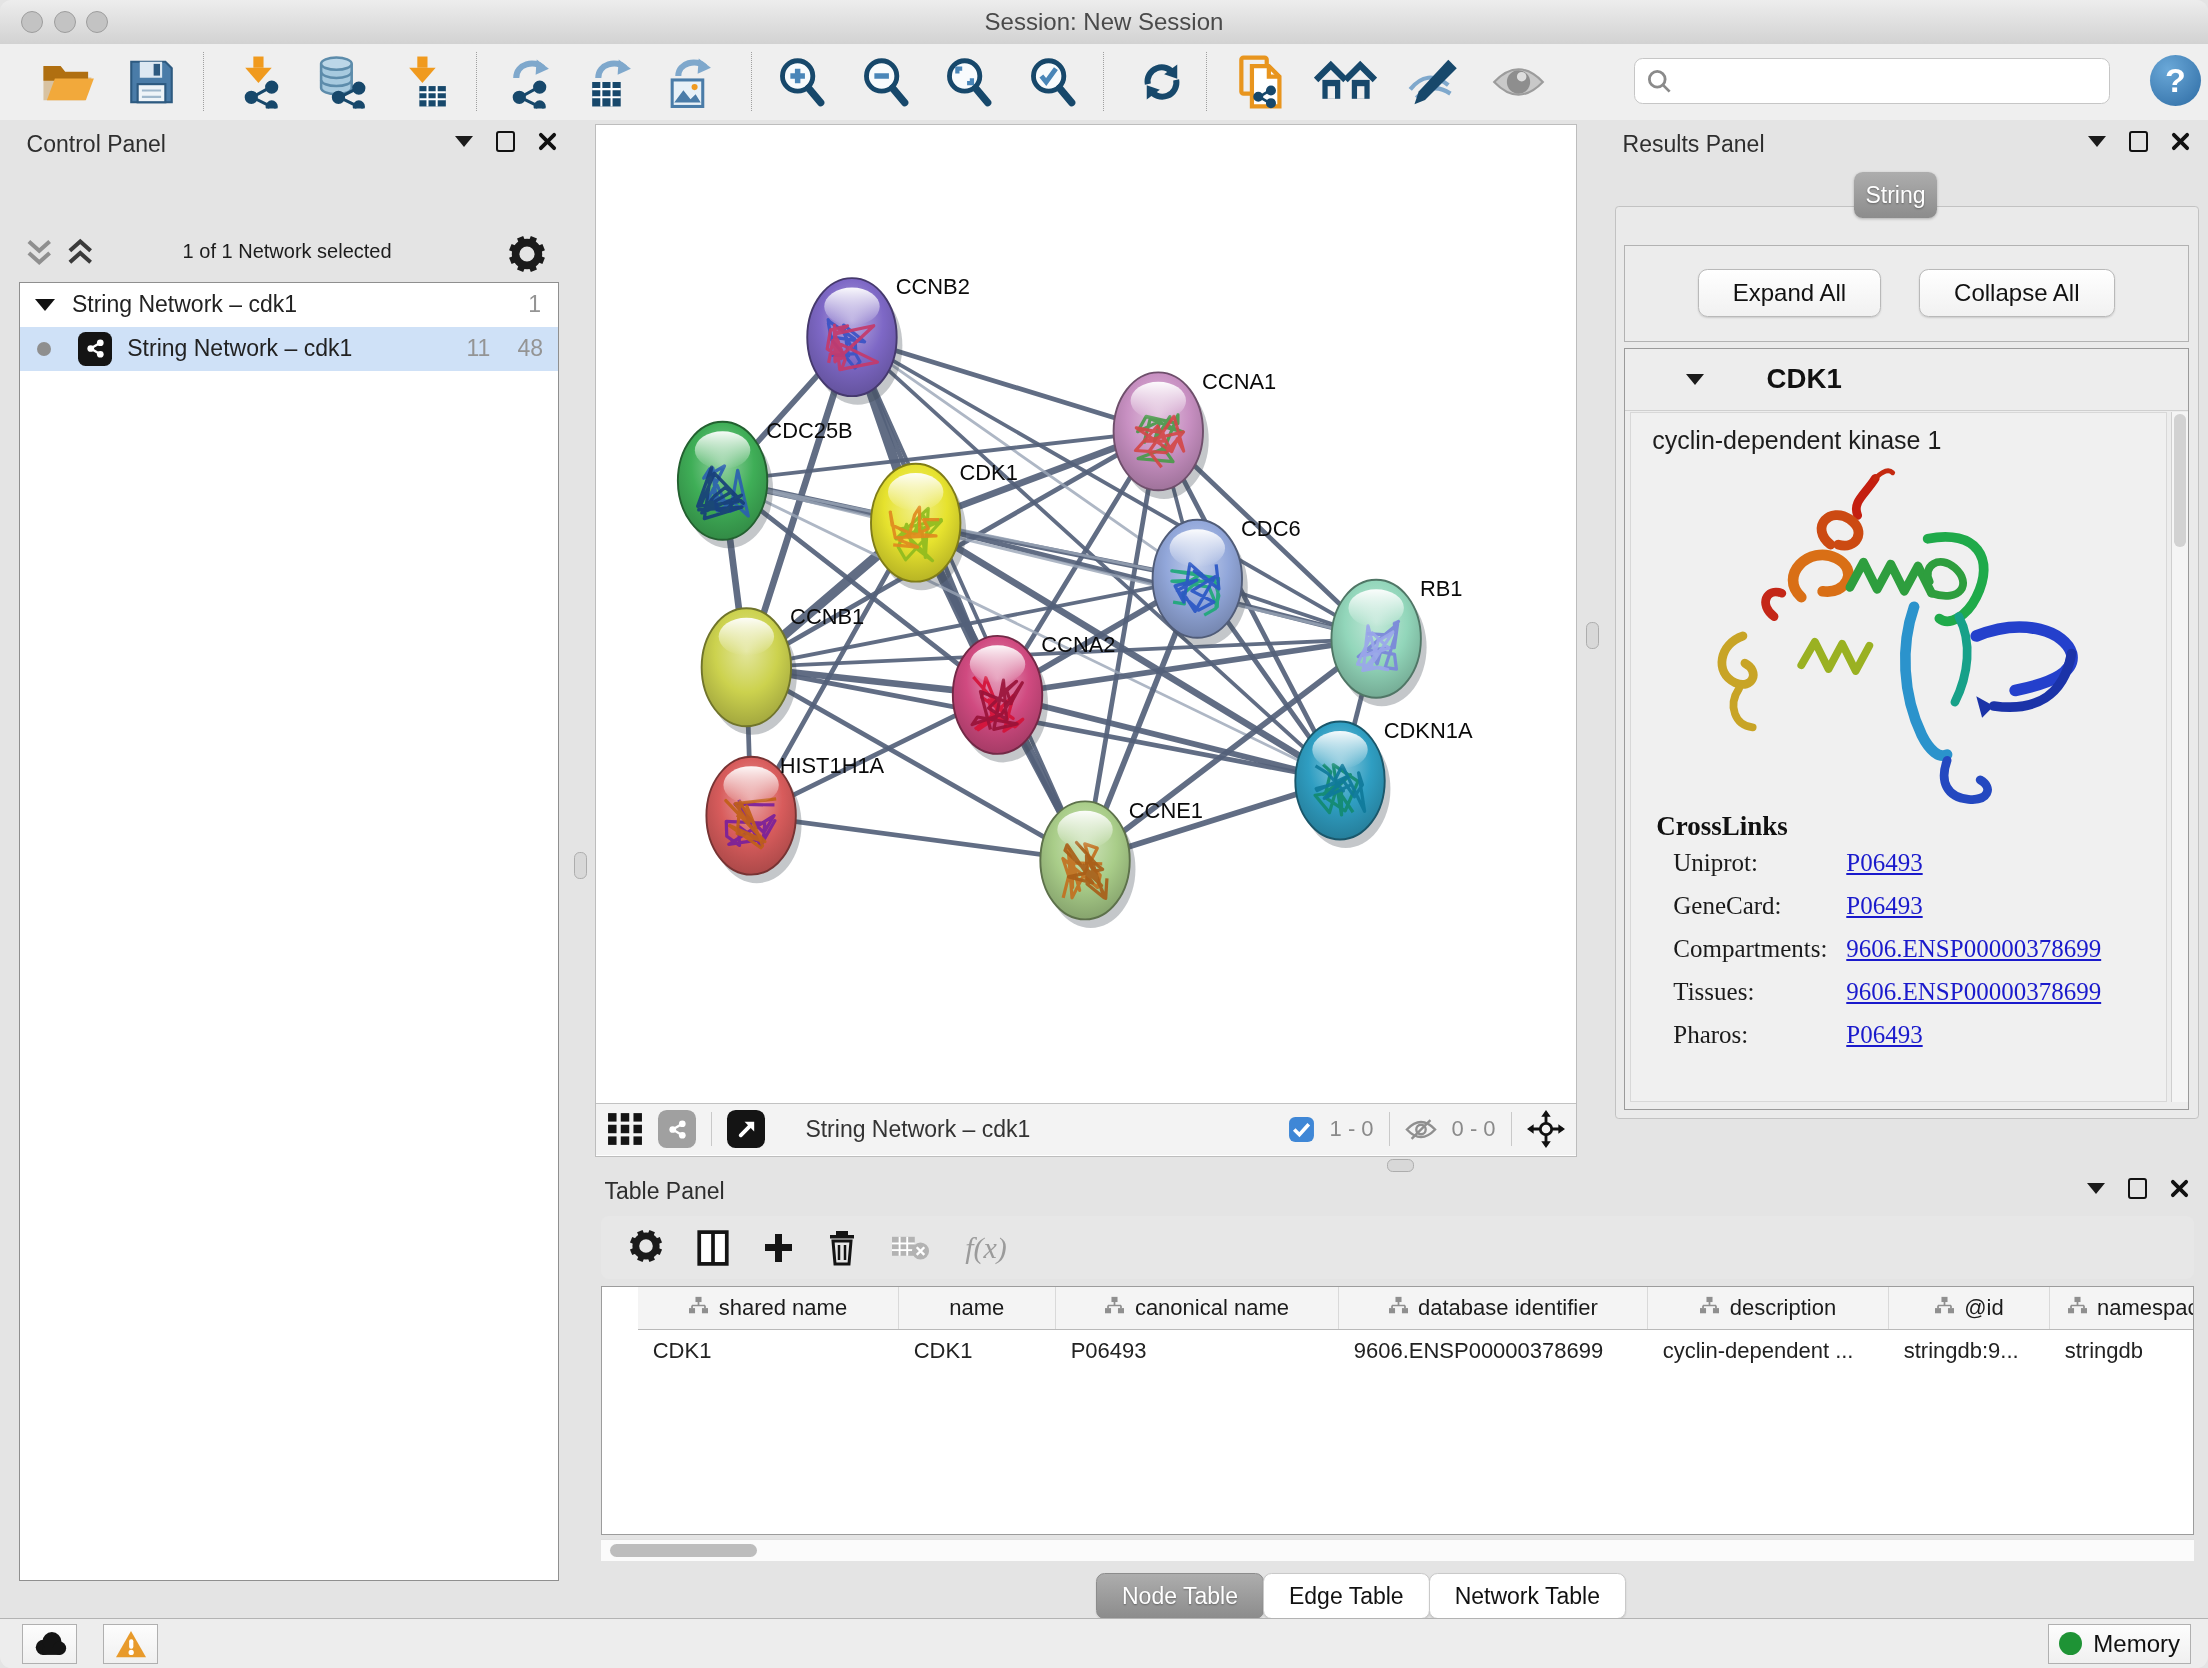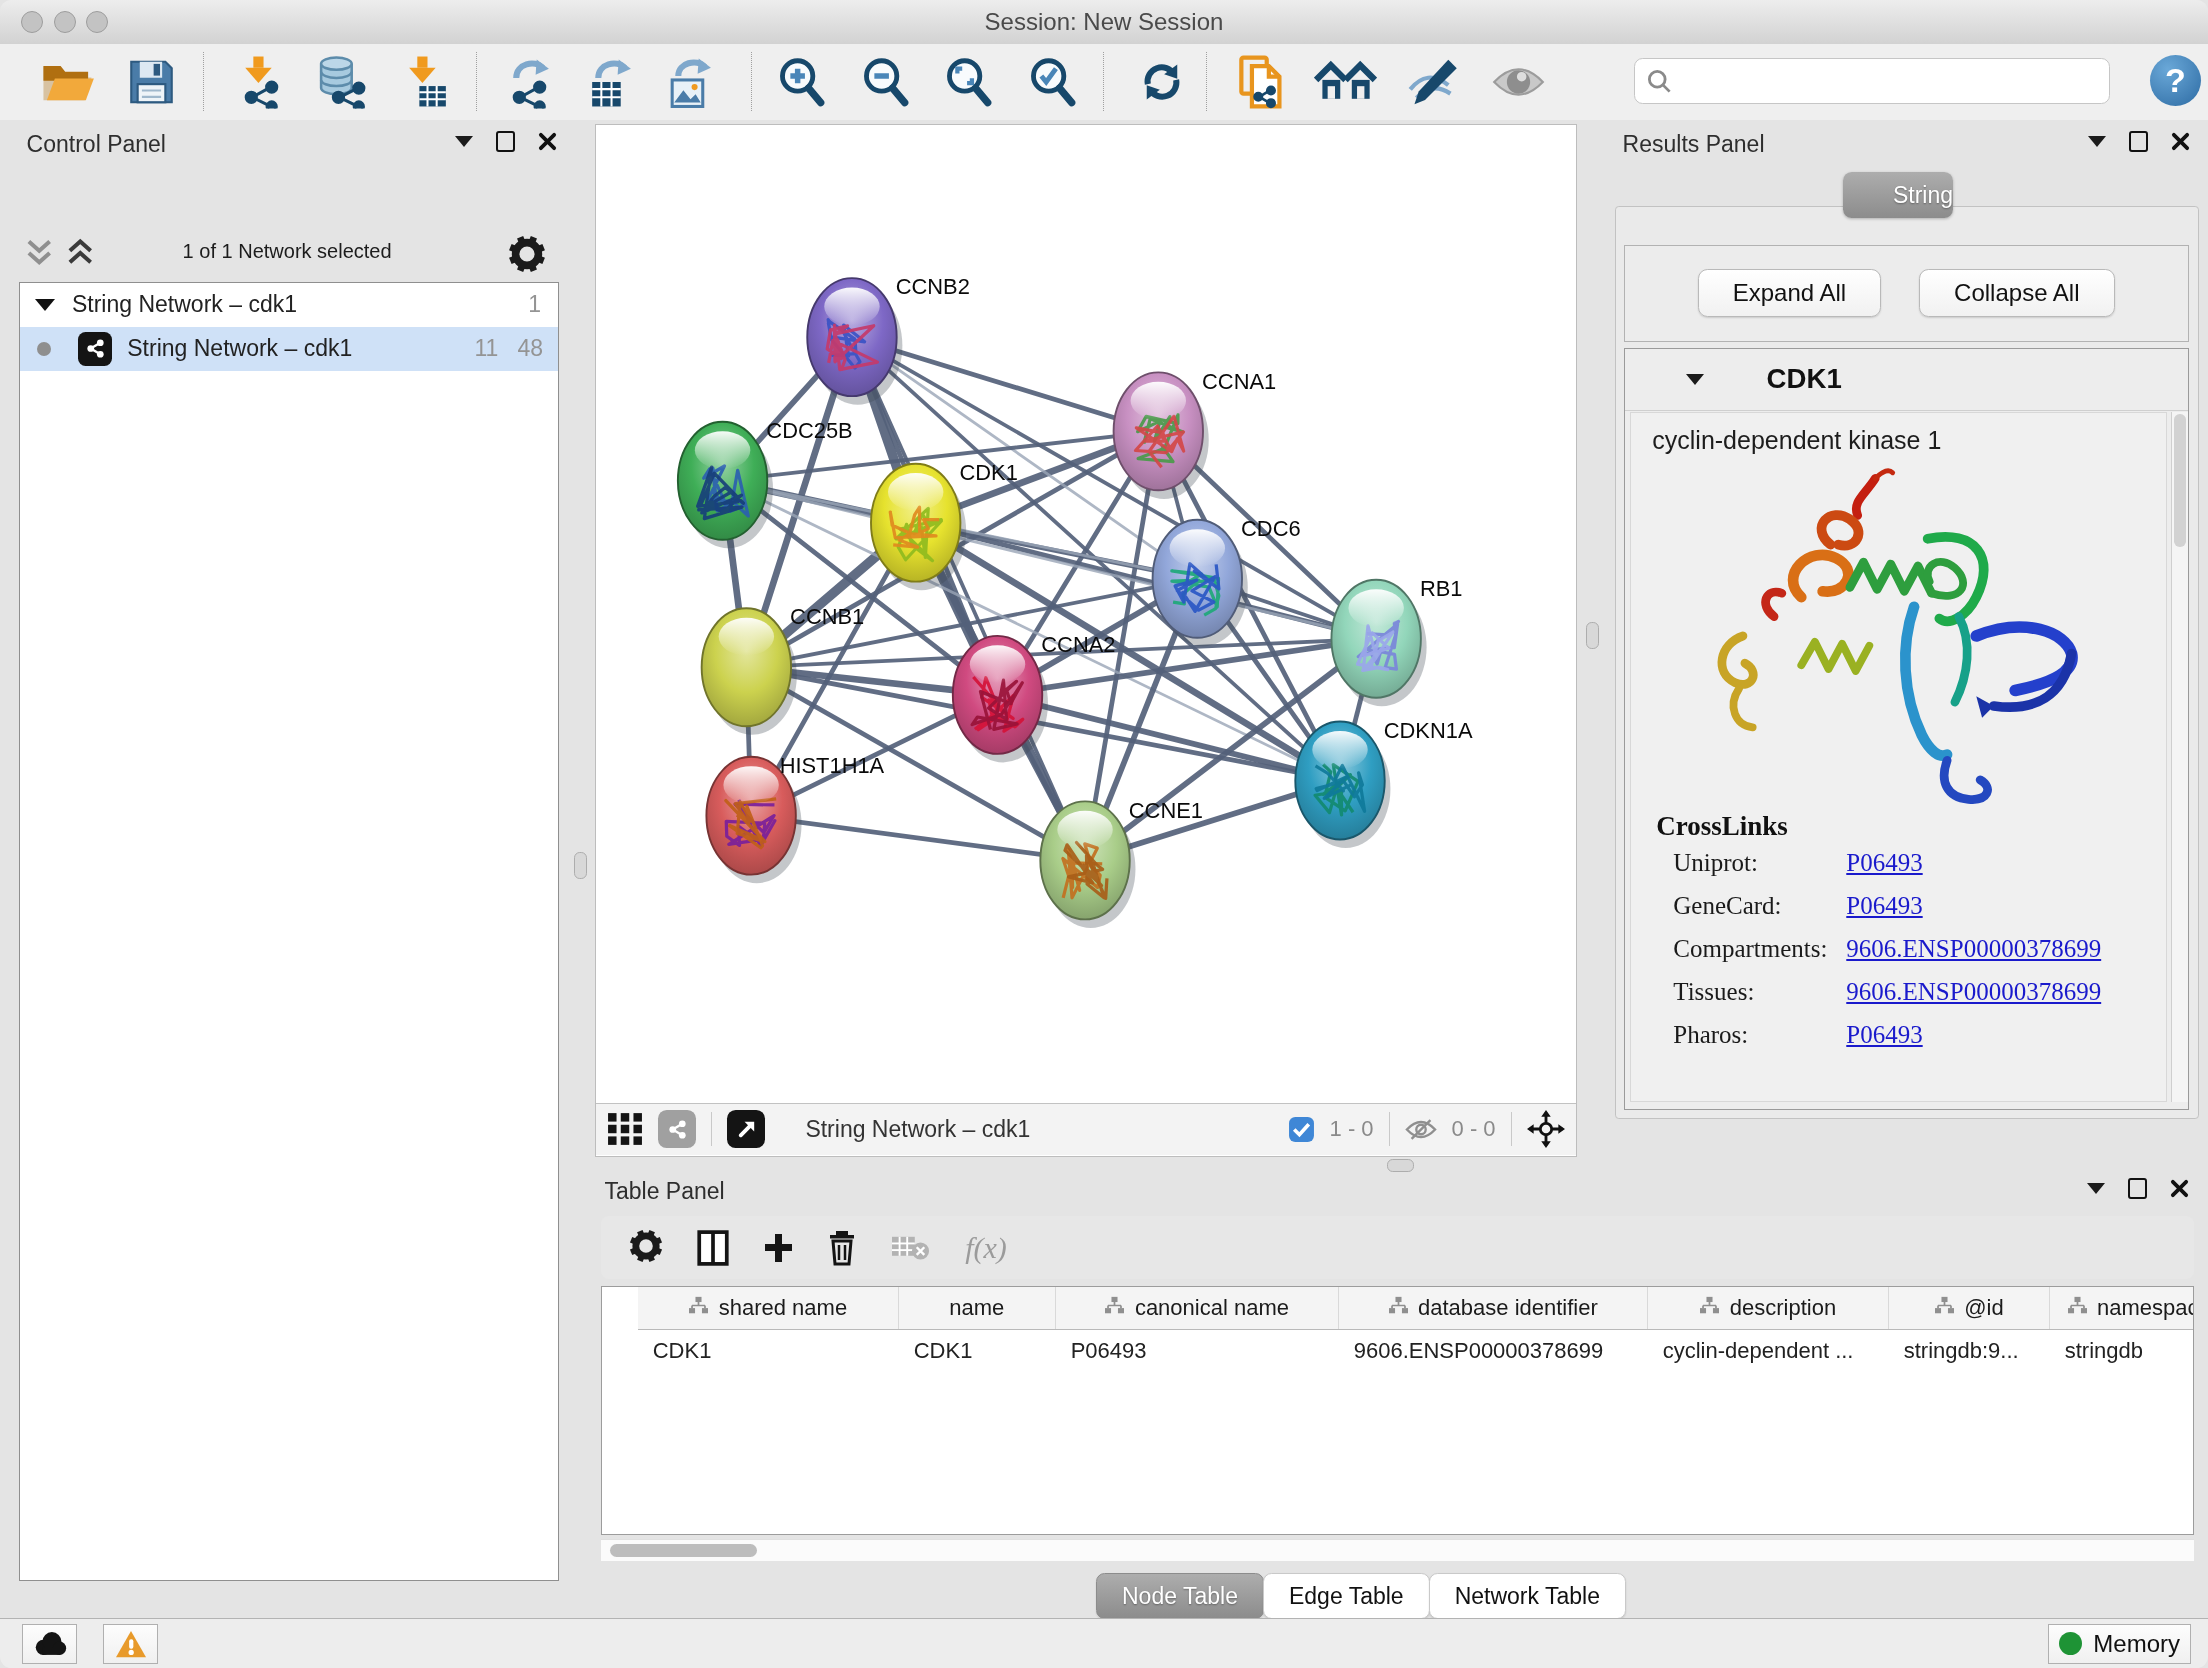--- a/index.html
+++ b/index.html
@@ -59,22 +59,22 @@
   .net-bar .net-title{font-size:23px;color:#333;margin-left:25px;}
   .net-bar .cnt{font-size:22px;color:#8a8a8a;}
   .spacer{flex:1;}
   .birdseye{width:38px;height:38px;border-radius:8.6px;background:#141414;display:flex;align-items:center;justify-content:center;}
   .sharebox{width:38px;height:38px;border-radius:8.6px;background:#a0a0a0;display:flex;align-items:center;justify-content:center;}
   
   .res{position:absolute;left:1615px;top:3.8px;width:586px;height:995px;}
   .res-head{position:relative;height:40px;}
   .res-head .panel-title{position:absolute;left:7.6px;top:7.6px;}
   .res-head .pctrls{position:absolute;right:11.4px;top:7.6px;}
-  .res-tab{position:absolute;left:228px;top:48px;width:110px;height:46px;z-index:2;border-radius:8.6px;
-    background:linear-gradient(#adadad,#8c8c8c);color:#fff;font-size:23px;text-align:right;line-height:46px;
+  .res-tab{position:absolute;left:239px;top:48px;width:83px;height:46px;z-index:2;border-radius:8.6px;
+    background:linear-gradient(#adadad,#8c8c8c);color:#fff;font-size:23px;text-align:center;line-height:46px;
     text-shadow:0 1px 1.9px rgba(0,0,0,.35);box-shadow:0 1px 2.9px rgba(0,0,0,.25);}
   .res-outer{position:absolute;left:0;top:82px;right:1.9px;bottom:0;background:#eaeaea;border:1.9px solid #c2c2c2;border-radius:3.8px;box-sizing:border-box;}
   .res-btnbox{position:absolute;left:7.6px;top:38px;right:9.5px;height:97px;border:1.9px solid #b2b2b2;background:#ececec;
     display:flex;align-items:center;justify-content:center;gap:38px;box-sizing:border-box;}
   .res-btn{height:48px;padding:0 34px;background:linear-gradient(#ffffff,#f1f1f1);border:1px solid #b9b9b9;border-radius:9.5px;
     font-size:24px;line-height:46px;color:#111;box-shadow:0 1px 1.9px rgba(0,0,0,.15);}
   .res-main{position:absolute;left:7.6px;top:141px;right:9.5px;bottom:7.6px;border:1.9px solid #9a9a9a;background:#ededed;box-sizing:border-box;}
   .res-entry-head{height:61px;border-bottom:1.9px solid #cfcfcf;display:flex;align-items:center;}
   .res-entry-head .caret-down{margin-left:61px;}
   .res-entry-head .ename{font-size:27.6px;font-weight:bold;margin-left:63px;color:#111;}
@@ -351,21 +351,21 @@
         <span class="tr-badge">
           <svg width="23" height="23" viewBox="0 0 24 24">
             <path d="M7 12 L17 6 M7 12 L17 18" stroke="#fff" stroke-width="2.5" fill="none"></path>
             <circle cx="7" cy="12" r="3.5" fill="#fff"></circle>
               <circle cx="17" cy="6" r="3.5" fill="#fff"></circle>
               <circle cx="17" cy="18" r="3.5" fill="#fff"></circle>
           </svg>
         </span>
         <span style="margin-left:15px">String Network – cdk1</span>
         <span class="count" style="margin-left:auto">11</span>
-        <span class="count" style="margin-left:19px;margin-right:15px">48</span>
+        <span class="count" style="margin-left:27px;margin-right:15px">48</span>
       </div>
     </div>
   </section>
 
   <section class="net">
     <svg id="network-svg" viewBox="0 0 1030 1028">
         <defs>
           <linearGradient id="glossGrad" x1="0" y1="0" x2="0" y2="1">
             <stop offset="0%" stop-color="#ffffff" stop-opacity="0.95"></stop>
             <stop offset="100%" stop-color="#ffffff" stop-opacity="0"></stop>

